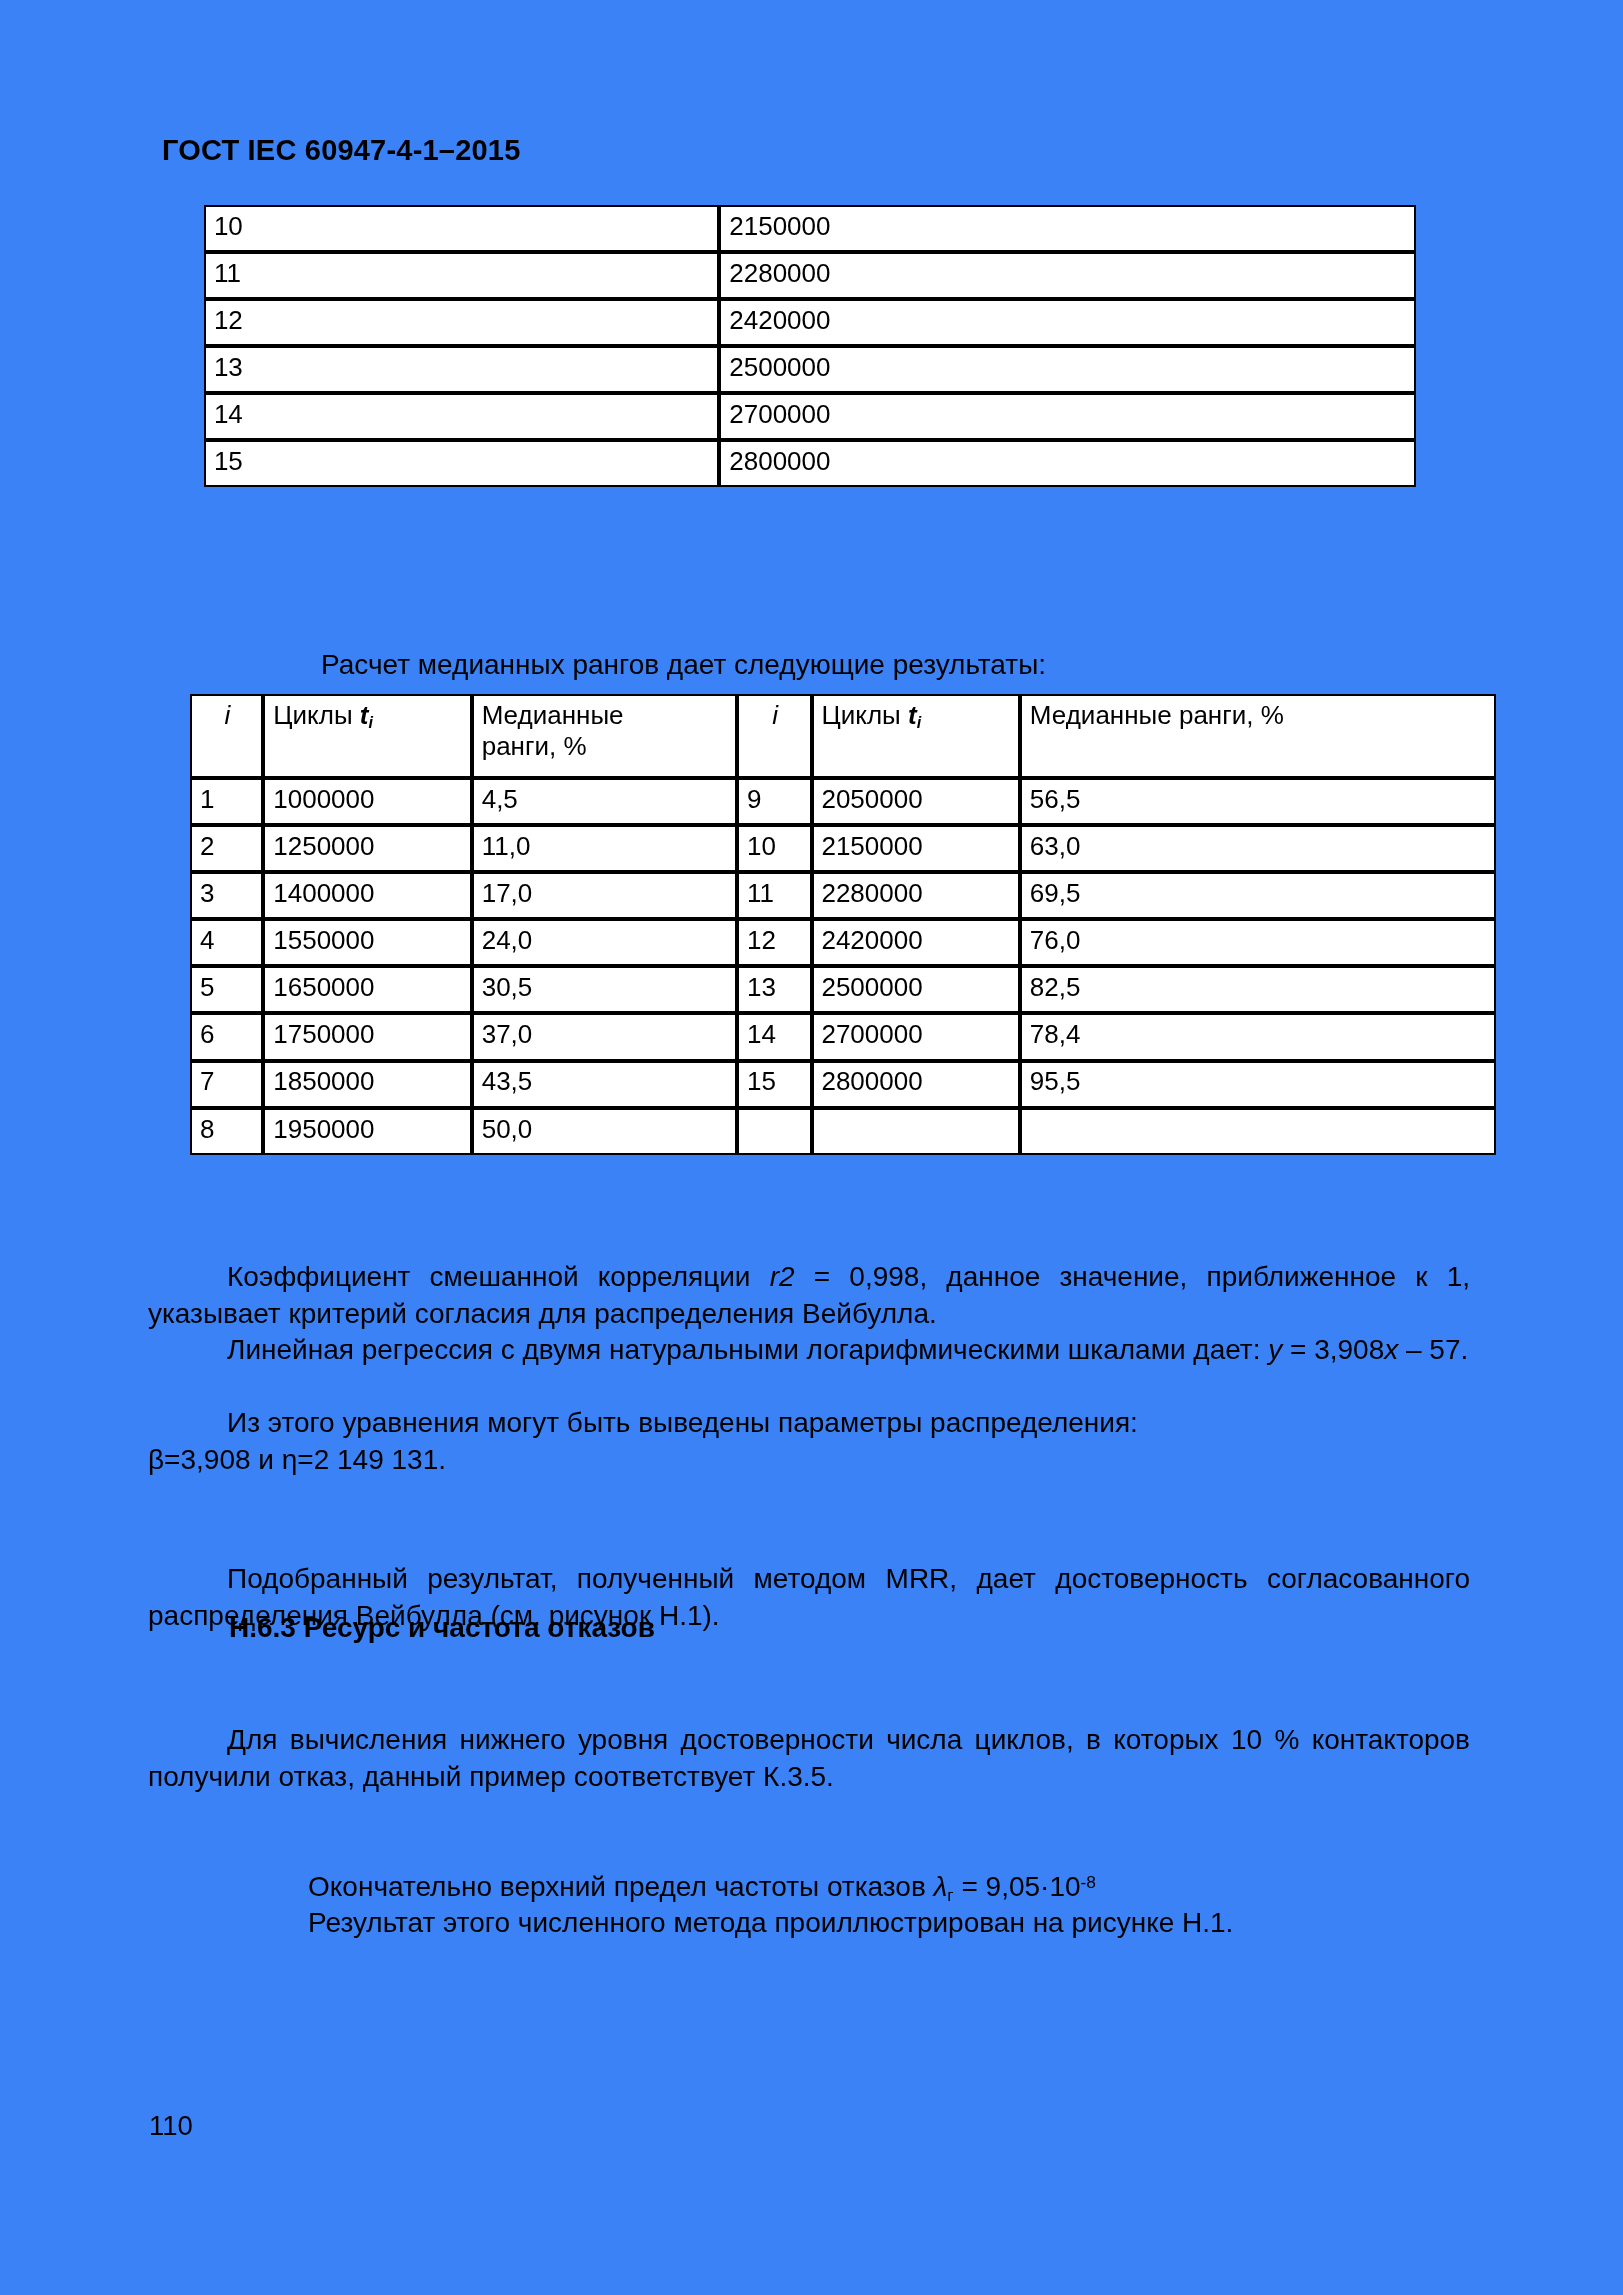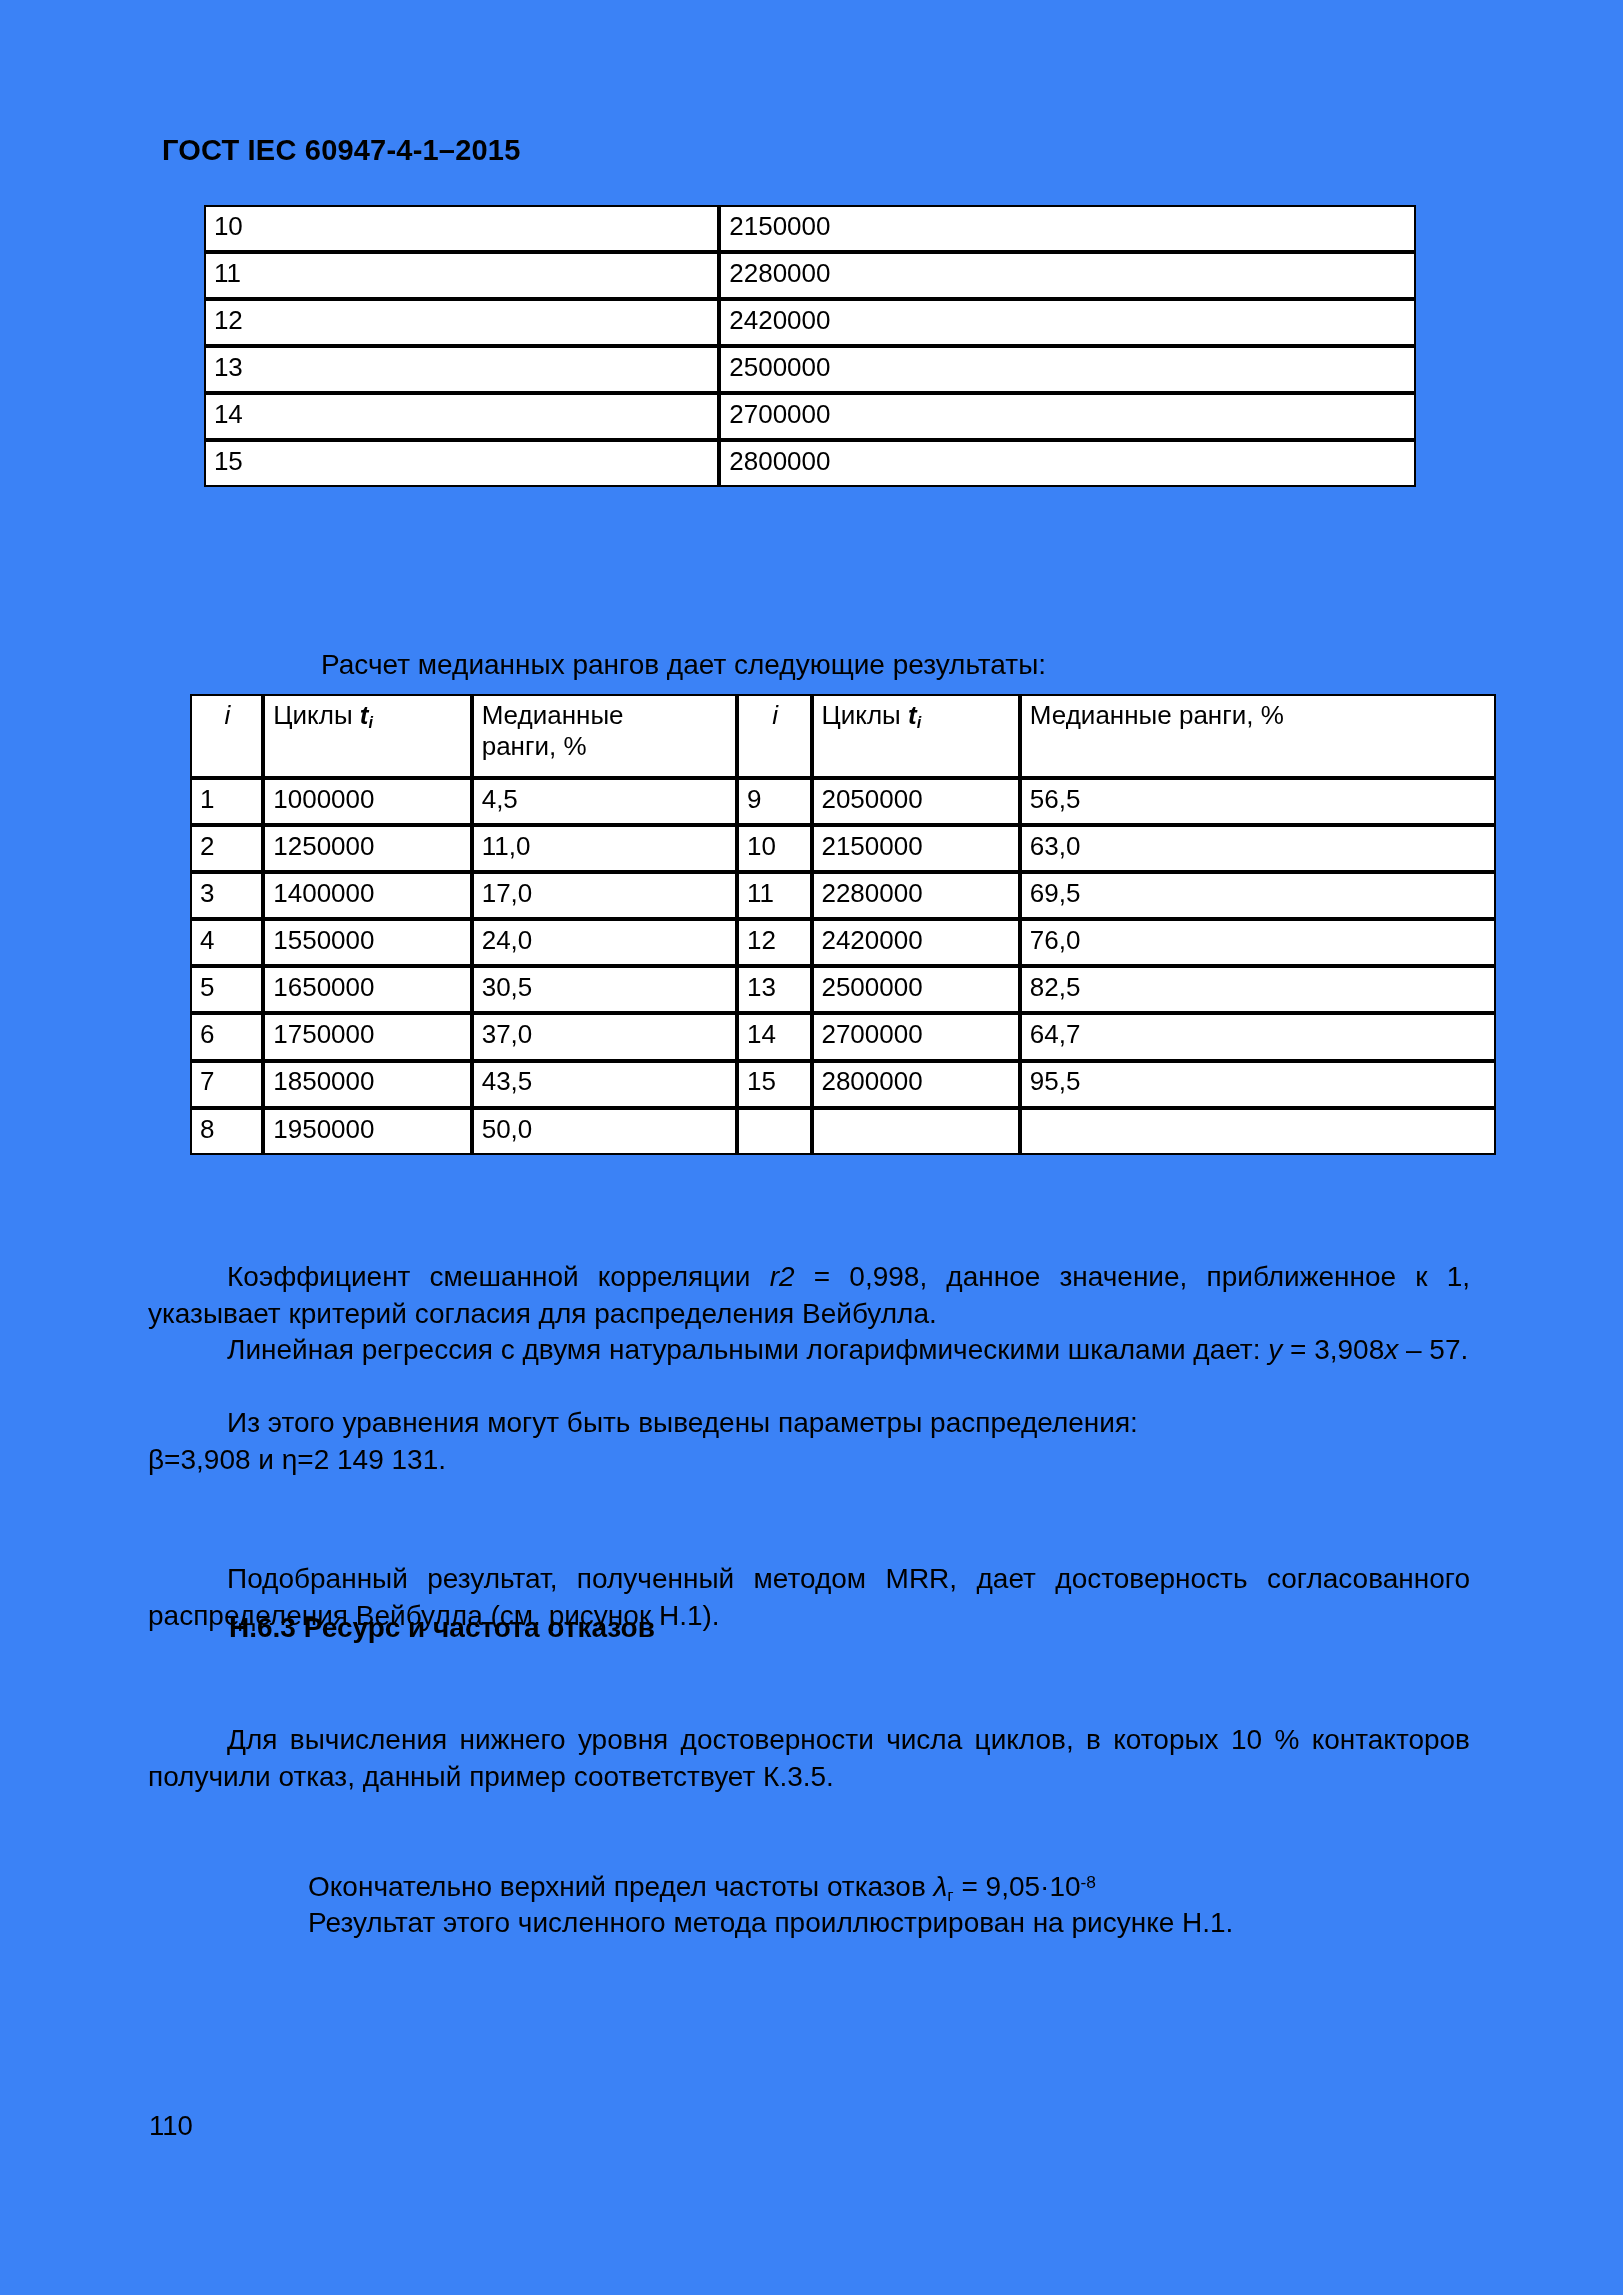--- a/index.html
+++ b/index.html
@@ -216,21 +216,21 @@
         <td class="r-i2">13</td>
         <td class="r-cycles2">2500000</td>
         <td class="r-rank2">82,5</td>
       </tr>
       <tr>
         <td class="r-i">6</td>
         <td class="r-cycles">1750000</td>
         <td class="r-rank">37,0</td>
         <td class="r-i2">14</td>
         <td class="r-cycles2">2700000</td>
-        <td class="r-rank2">64,7</td>
+        <td class="r-rank2">78,4</td>
       </tr>
       <tr>
         <td class="r-i">7</td>
         <td class="r-cycles">1850000</td>
         <td class="r-rank">43,5</td>
         <td class="r-i2">15</td>
         <td class="r-cycles2">2800000</td>
         <td class="r-rank2">95,5</td>
       </tr>
       <tr>

